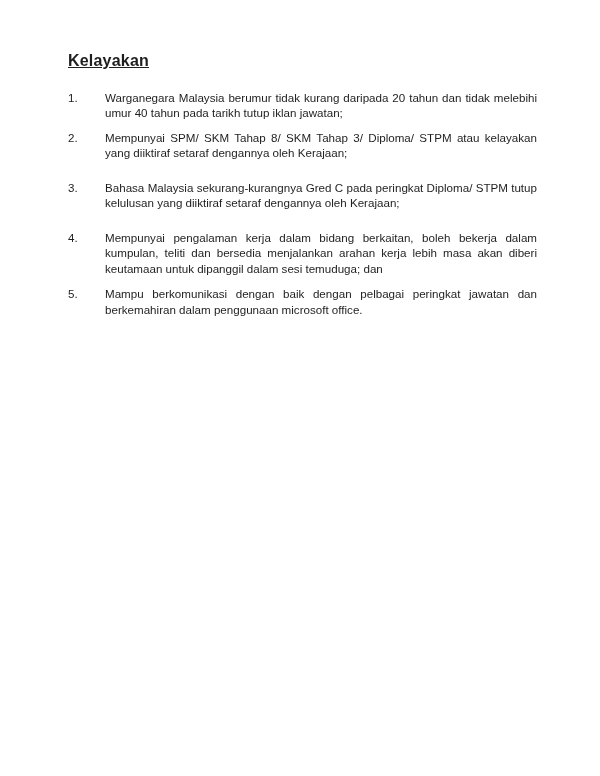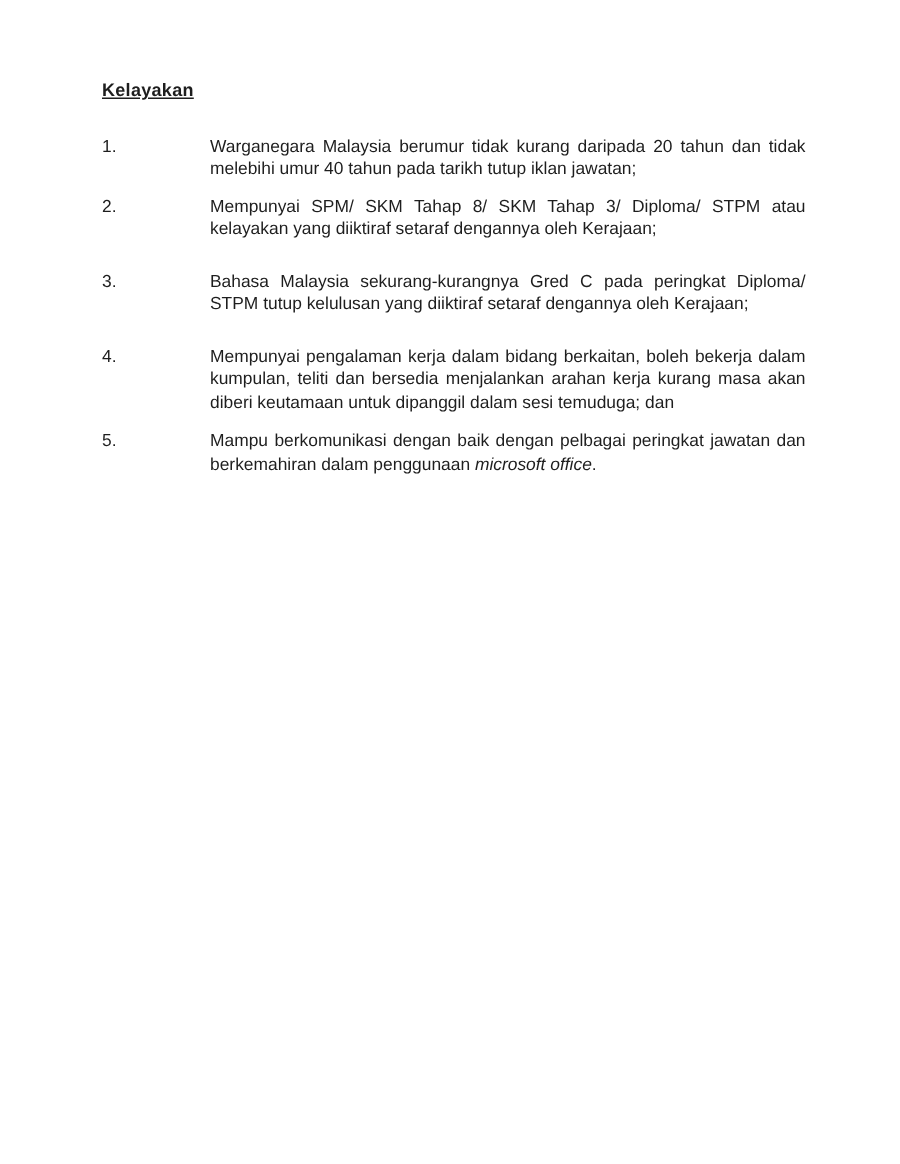--- a/index.html
+++ b/index.html
@@ -20,45 +20,44 @@
   }
   .content {
     position: absolute;
     top: 53px;
     left: 68px;
     right: 63px; 
   }
   .doc-title {
     font-weight: bold;
     text-decoration: underline;
-    font-size: 12px;
+    font-size: 16px;
     letter-spacing: 0.2px;
     margin-bottom: 21px;
   }
   .item {
     display: flex;
     align-items: flex-start;
   }
   .item .num {
     width: 37px;
     flex-shrink: 0;
   }
   .item .txt {
     flex: 1;
     text-align: justify;
     text-justify: inter-word;
-    margin-left: 35px;
   }
   
   .item.i1 { margin-top: 0; }
   .item.i2 { margin-top: 9px; }
   .item.i3 { margin-top: 19px; }
   .item.i4 { margin-top: 19px; }
   .item.i5 { margin-top: 10px; }
-  .italic { font-style: italic; }
+  .italic { }
 </style>
 </head>
 <body>
 
 <div class="page">
   <div class="content">
 
     <div class="doc-title">Kelayakan</div>
 
     <div class="item i1">
@@ -71,21 +70,21 @@
       <span class="txt">Mempunyai SPM/ SKM Tahap 8/ SKM Tahap 3/ Diploma/ STPM atau kelayakan yang diiktiraf setaraf dengannya oleh Kerajaan;</span>
     </div>
 
     <div class="item i3">
       <span class="num">3.</span>
       <span class="txt">Bahasa Malaysia sekurang-kurangnya Gred C pada peringkat Diploma/ STPM tutup kelulusan yang diiktiraf setaraf dengannya oleh Kerajaan;</span>
     </div>
 
     <div class="item i4">
       <span class="num">4.</span>
-      <span class="txt">Mempunyai pengalaman kerja dalam bidang berkaitan, boleh bekerja dalam kumpulan, teliti dan bersedia menjalankan arahan kerja kurang masa akan diberi keutamaan untuk dipanggil dalam sesi temuduga; dan</span>
+      <span class="txt">Mempunyai pengalaman kerja dalam bidang berkaitan, boleh bekerja dalam kumpulan, teliti dan bersedia menjalankan arahan kerja lebih masa akan diberi keutamaan untuk dipanggil dalam sesi temuduga; dan</span>
     </div>
 
     <div class="item i5">
       <span class="num">5.</span>
       <span class="txt"><span>Mampu berkomunikasi dengan baik dengan pelbagai peringkat jawatan dan berkemahiran dalam penggunaan </span><span class="italic">microsoft office</span><span>.</span></span>
     </div>
 
   </div>
 </div>
 

